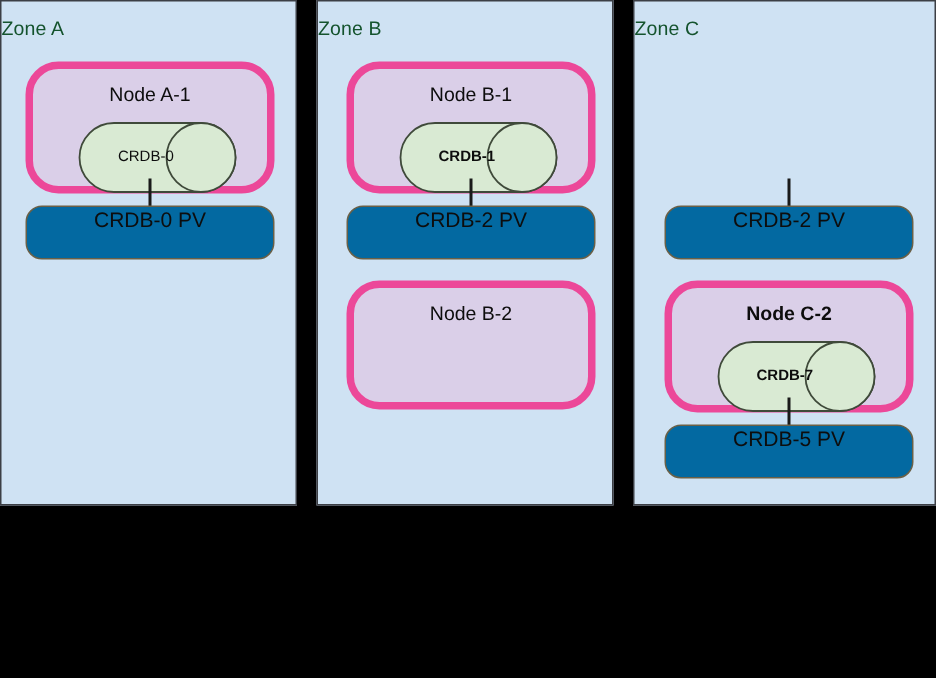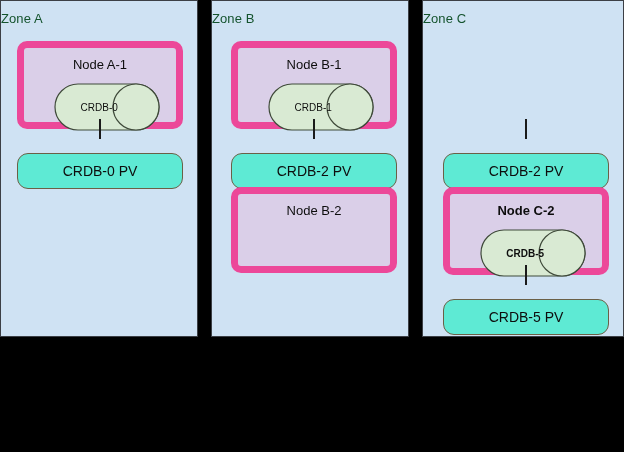--- a/index.html
+++ b/index.html
@@ -39,22 +39,22 @@
     color: #14532d;
     letter-spacing: 0.1px;
     white-space: nowrap;
   }
 
   
   .node {
     position: absolute;
     box-sizing: border-box;
     background: #dacfe8;
-    border: 7px solid #ec4899;
-    border-radius: 10px;
+    border: 5px solid #ec4899;
+    border-radius: 22px;
   }
   .node-title {
     position: absolute;
     left: 0;
     right: 0;
     top: 9px;
     text-align: center;
     font-size: 13px;
     color: #0d0d0d;
     white-space: nowrap;
@@ -78,27 +78,25 @@
     font-size: 10px;
     color: #0d0d0d;
     white-space: nowrap;
     pointer-events: none;
   }
 
   
   .pv {
     position: absolute;
     box-sizing: border-box;
-    background: #5eead4;
+    background: #0369a1;
     border: 1px solid #6b6046;
     border-radius: 11px;
     display: flex;
-    align-items: center;
     justify-content: center;
-    margin-top: 16px;
   }
   .pv-label {
     font-size: 14px;
     color: #0d0d0d;
     white-space: nowrap;
   }
 
   
   .connector {
     position: absolute;
@@ -132,21 +130,21 @@
       <span class="pv-label">CRDB-0 PV</span>
     </div>
   </div>
 
   <div class="zone" style="left:211px; width:198px;">
     <div class="zone-title">Zone B</div>
 
     <div class="node" style="left:19px; top:40px; width:166px; height:88px;padding-left:43px;">
       <div class="node-title">Node B-1</div>
 
-      <div class="cyl" style="left:30px; top:35px; width:106px; height:48px;">
+      <div class="cyl" style="left:30px; top:35px; width:106px; height:48px;font-weight:bold;">
         <svg width="106" height="48" viewBox="0 0 106 48">
           <path d="M24,1 L82,1 A23,23 0 0,1 82,47 L24,47 A23,23 0 0,1 24,1 Z" fill="#d9ead3" stroke="#3f4a3a" stroke-width="1.2"></path>
           <ellipse cx="82" cy="24" rx="23" ry="23" fill="#d9ead3" stroke="#3f4a3a" stroke-width="1.2"></ellipse>
         </svg>
         <div class="cyl-label">CRDB-1</div>
       </div>
     </div>
 
     <div class="connector" style="left:101px; top:118px; height:20px;"></div>
 
@@ -170,21 +168,21 @@
     </div>
 
     <div class="node" style="left:20px; top:186px; width:166px; height:88px;font-weight:bold;">
       <div class="node-title">Node C-2</div>
 
       <div class="cyl" style="left:30px; top:35px; width:106px; height:48px;">
         <svg width="106" height="48" viewBox="0 0 106 48">
           <path d="M24,1 L82,1 A23,23 0 0,1 82,47 L24,47 A23,23 0 0,1 24,1 Z" fill="#d9ead3" stroke="#3f4a3a" stroke-width="1.2"></path>
           <ellipse cx="82" cy="24" rx="23" ry="23" fill="#d9ead3" stroke="#3f4a3a" stroke-width="1.2"></ellipse>
         </svg>
-        <div class="cyl-label">CRDB-5</div>
+        <div class="cyl-label">CRDB-7</div>
       </div>
     </div>
 
     <div class="connector" style="left:102px; top:264px; height:20px;"></div>
 
     <div class="pv" style="left:20px; top:282px; width:166px; height:36px;">
       <span class="pv-label">CRDB-5 PV</span>
     </div>
   </div>
 

